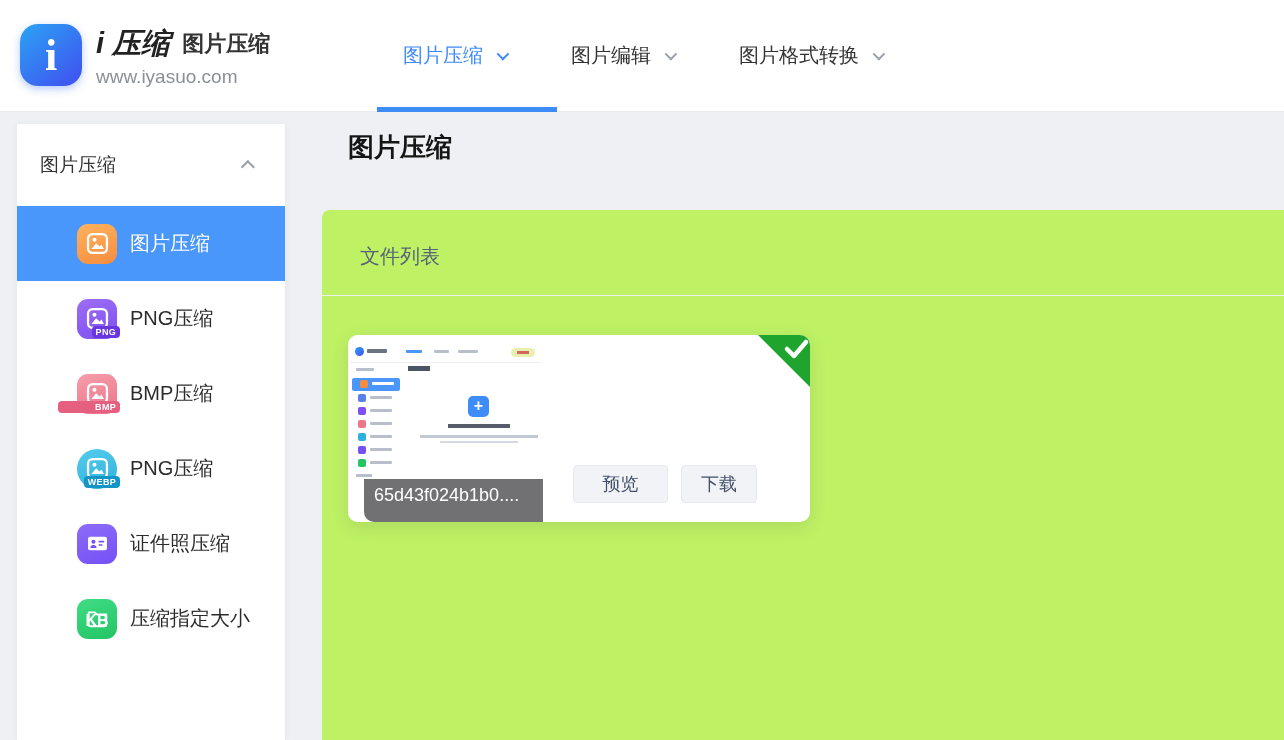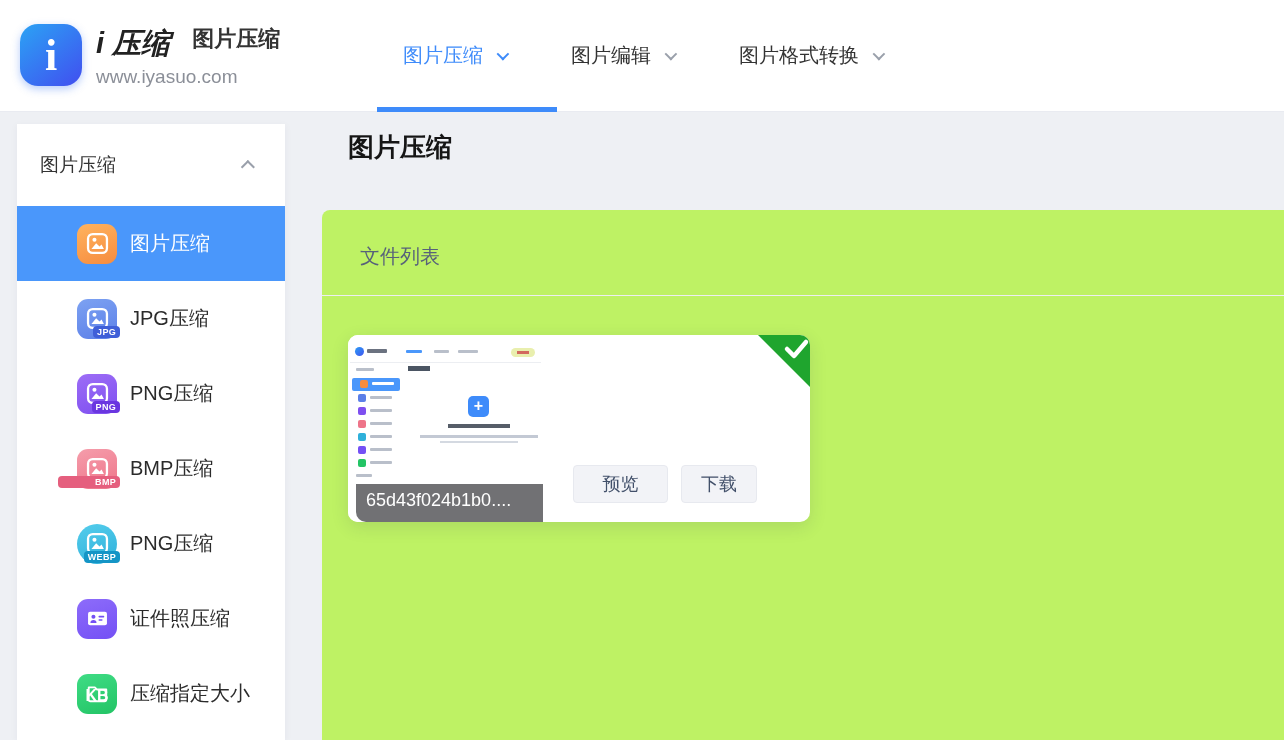--- a/index.html
+++ b/index.html
@@ -9,21 +9,21 @@
   
   .header { position:absolute; left:0; top:0; width:1284px; height:112px;
     background:#fff; border-bottom:1px solid #e9ebf1; z-index:5; }
   .logo-wrap { position:absolute; left:20px; top:24px; display:flex; align-items:flex-start; }
   .logo-mark { width:62px; height:62px; border-radius:18px;
     background:linear-gradient(140deg,#2d9cf4 8%,#3f55f0 92%);
     color:#fff; font-weight:bold; font-size:44px; font-family:"Liberation Serif",serif;
     display:flex; align-items:center; justify-content:center;
     box-shadow:0 3px 8px rgba(47,108,240,.35); }
   .logo-text { margin-left:14px; }
-  .logo-line1 { display:flex; align-items:flex-start; gap:22px; }
+  .logo-line1 { display:flex; align-items:center; gap:12px; }
   .logo-brand { font-size:29px; font-weight:bold; color:#222; font-style:italic; }
   .logo-product { font-size:22px; color:#333; font-weight:bold; }
   .logo-url { font-size:19px; color:#8b8f98; margin-top:2px; }
 
   .nav { position:absolute; left:403px; top:0; height:111px; display:flex; gap:65px; align-items:center; }
   .nav-item { display:flex; align-items:center; gap:14px; font-size:20px; color:#333; cursor:pointer; }
   .nav-item.active { color:#3e8bfa; }
   .chev { width:9px; height:9px; border-right:2px solid #9aa0ab; border-bottom:2px solid #9aa0ab;
     transform:rotate(45deg) translateY(-2px); }
   .nav-item.active .chev { border-color:#3e8bfa; }
@@ -60,21 +60,21 @@
   .page-title { position:absolute; left:348px; top:130px; font-size:26px; font-weight:bold; color:#151515; }
   .content-card { position:absolute; left:322px; top:210px; right:0; bottom:0;
     background:#bef264; border-top-left-radius:8px; }
   .file-list-title { position:absolute; left:38px; top:33px; font-size:20px; color:#57627a; }
   .card-divider { position:absolute; left:0; right:0; top:85px; height:1px; background:#edeef3; }
 
   .file-card { position:absolute; left:26px; top:125px; width:462px; height:187px;
     background:#fff; border-radius:10px; box-shadow:0 5px 18px rgba(30,45,80,.12); }
   .thumb { position:absolute; left:0; top:0; width:195px; height:187px;
     border-radius:10px 0 0 10px; background:#fff; overflow:hidden; }
-  .thumb-name { position:absolute; left:8px; bottom:0; width:195px; height:38px;
+  .thumb-name { position:absolute; left:16px; bottom:0; width:195px; height:43px;
     background:rgba(82,82,86,.82); color:#fff; font-size:18px; line-height:33px;
     padding-left:10px; border-bottom-left-radius:10px; white-space:nowrap; }
 
   
   .mini { position:absolute; left:0; top:6px; width:195px; height:148px; background:#fff; }
   .mini-header { position:absolute; left:2px; top:2px; right:2px; height:20px; border-bottom:1px solid #eceef2; }
   .mini-logo { position:absolute; left:5px; top:4px; width:9px; height:9px; border-radius:50%;
     background:linear-gradient(140deg,#2d9cf4,#3f55f0); }
   .mbar { position:absolute; height:4px; border-radius:1px; background:#b9bfca; }
   .mbar.dark { background:#6b7280; }
@@ -150,31 +150,20 @@
     <span class="mi-icon ic-orange">
       <svg width="27" height="27" viewBox="0 0 40 40">
           <rect x="6" y="6" width="28" height="28" rx="7" fill="none" stroke="#fff" stroke-width="3.4"></rect>
           <circle cx="15.5" cy="14.5" r="3" fill="#fff"></circle>
           <path d="M11 28 L18 19.5 L23 24.5 L26 21.5 L29.5 28 Z" fill="#fff"></path>
         </svg>
     </span>
     <span>图片压缩</span>
   </div>
 
-  <div class="menu-item">
-    <span class="mi-icon ic-blue">
-      <svg width="27" height="27" viewBox="0 0 40 40">
-          <rect x="6" y="6" width="28" height="28" rx="7" fill="none" stroke="#fff" stroke-width="3.4"></rect>
-          <circle cx="15.5" cy="14.5" r="3" fill="#fff"></circle>
-          <path d="M11 28 L18 19.5 L23 24.5 L26 21.5 L29.5 28 Z" fill="#fff"></path>
-        </svg>
-      <span class="mi-badge bd-blue">JPG</span>
-    </span>
-    <span>JPG压缩</span>
-  </div>
 
   <div class="menu-item">
     <span class="mi-icon ic-purple">
       <svg width="27" height="27" viewBox="0 0 40 40">
           <rect x="6" y="6" width="28" height="28" rx="7" fill="none" stroke="#fff" stroke-width="3.4"></rect>
           <circle cx="15.5" cy="14.5" r="3" fill="#fff"></circle>
           <path d="M11 28 L18 19.5 L23 24.5 L26 21.5 L29.5 28 Z" fill="#fff"></path>
         </svg>
       <span class="mi-badge bd-purple">PNG</span>
     </span>

